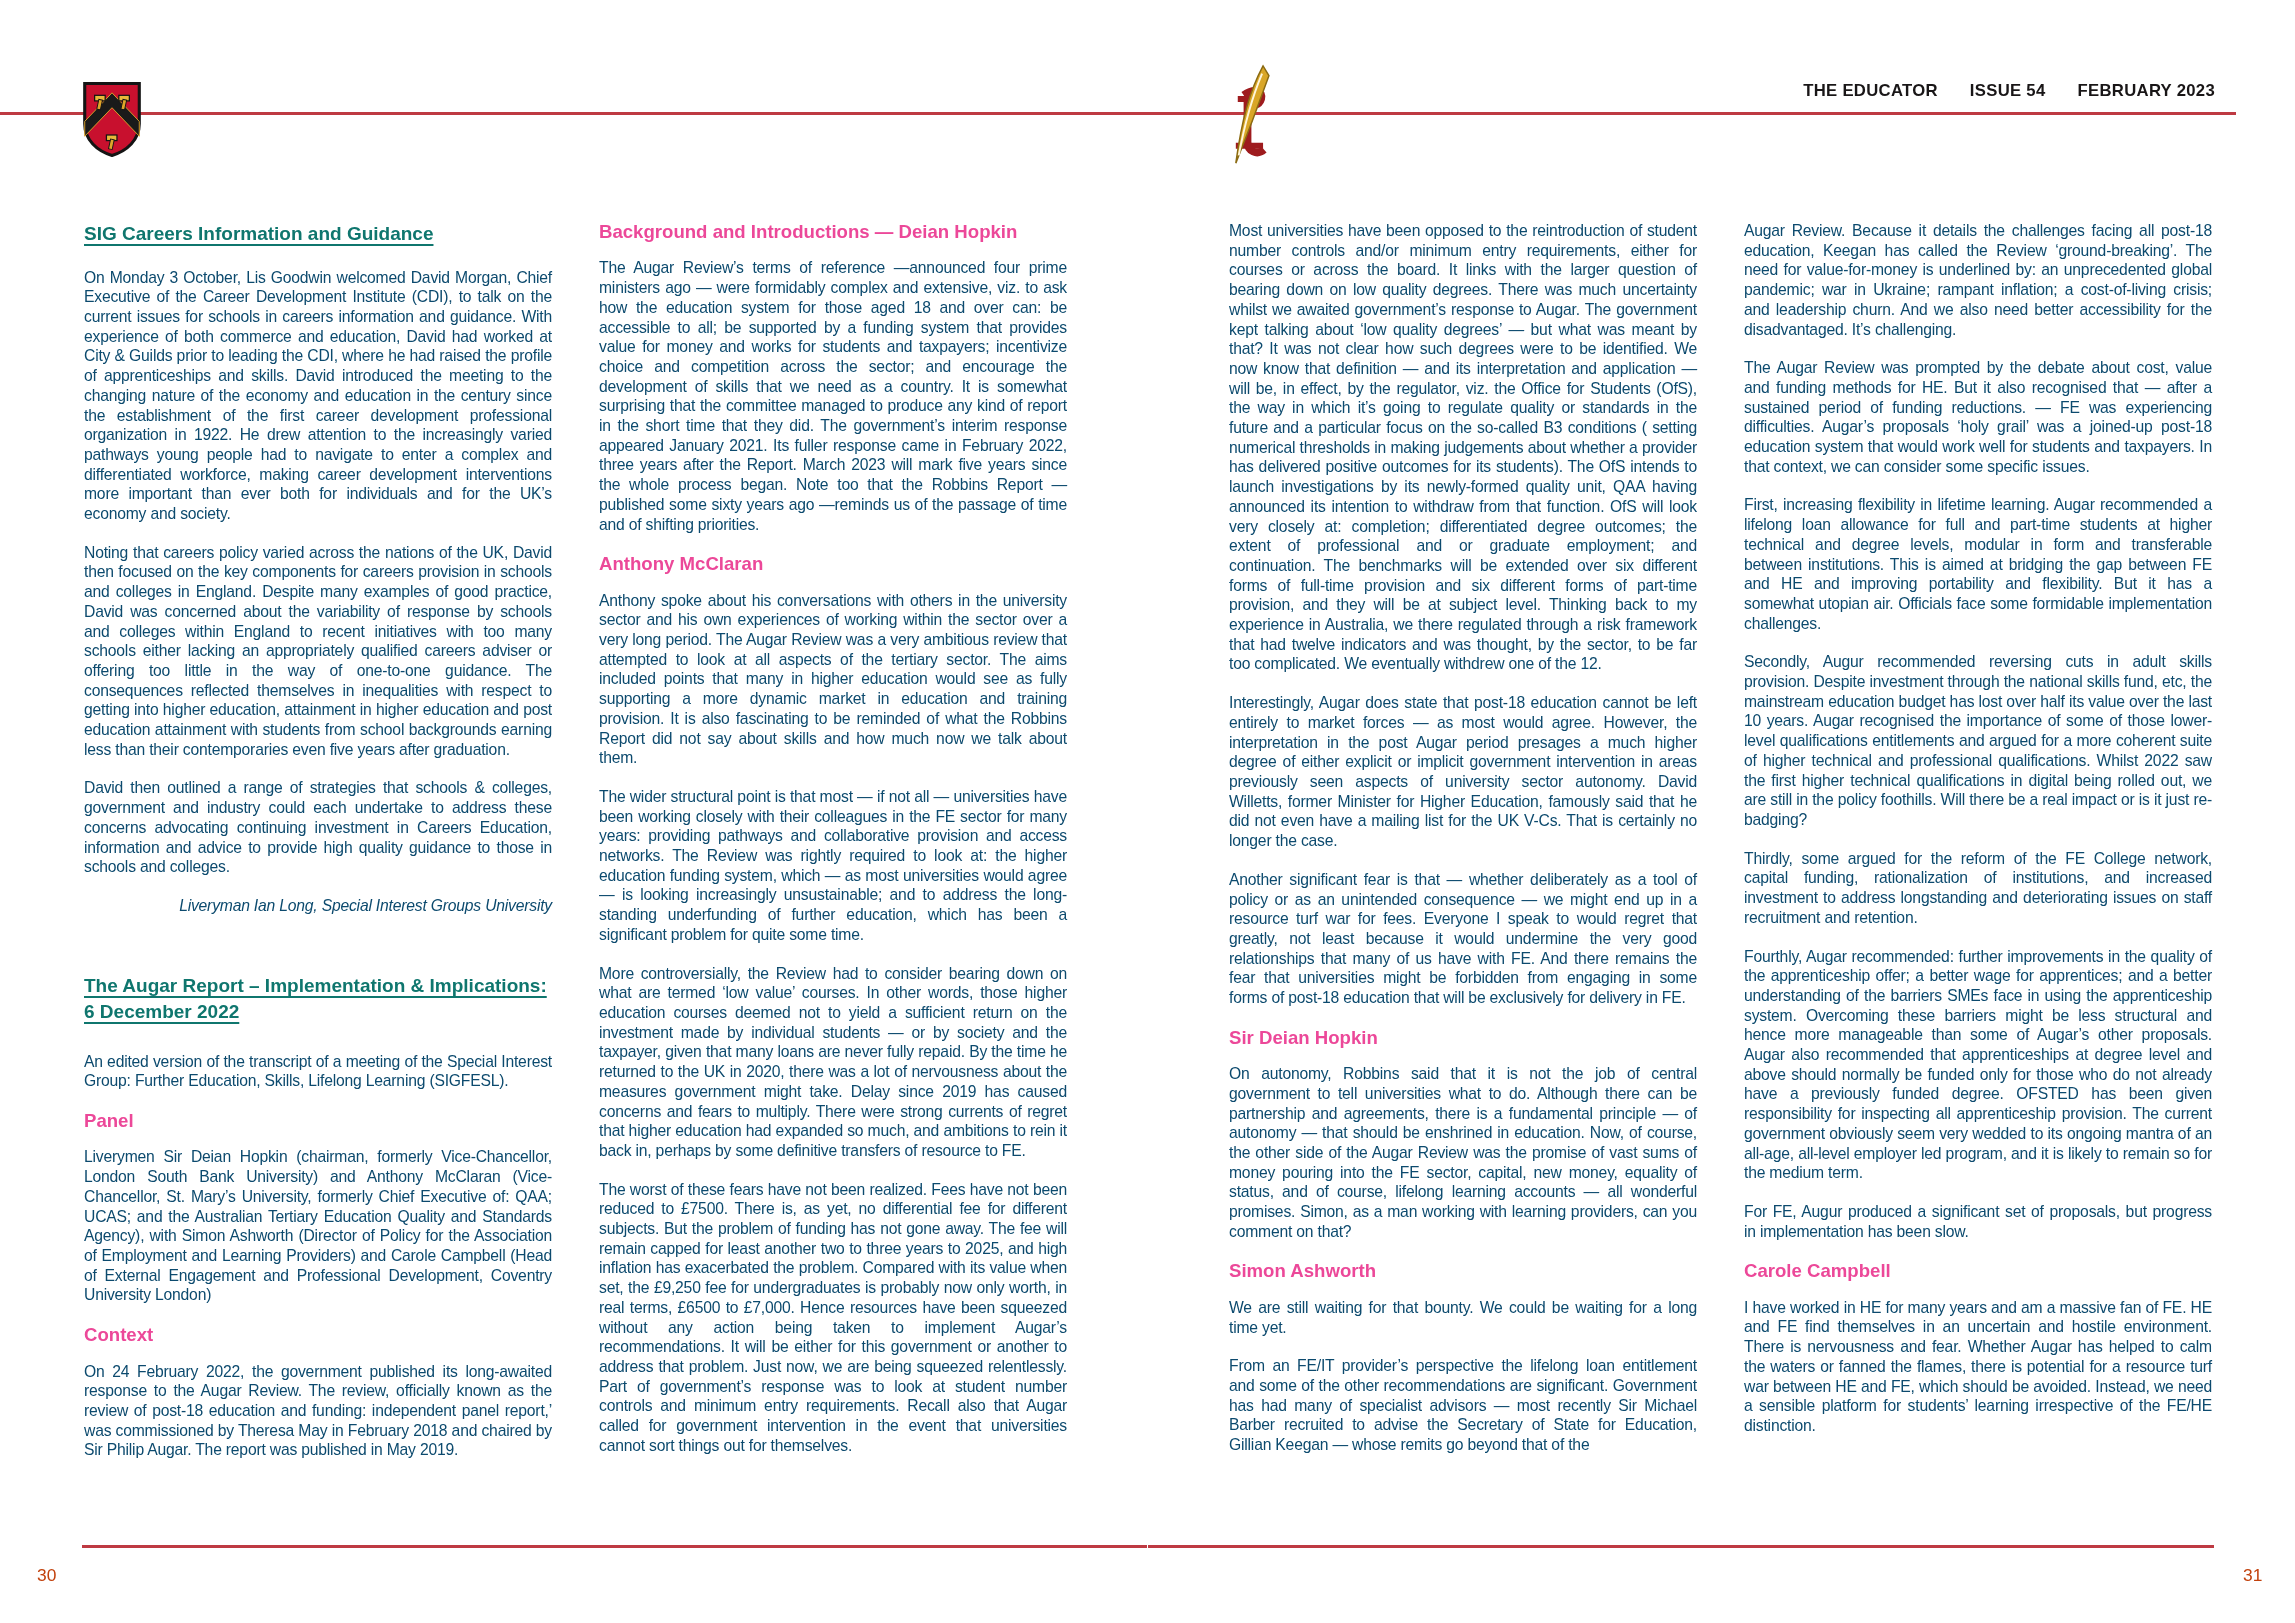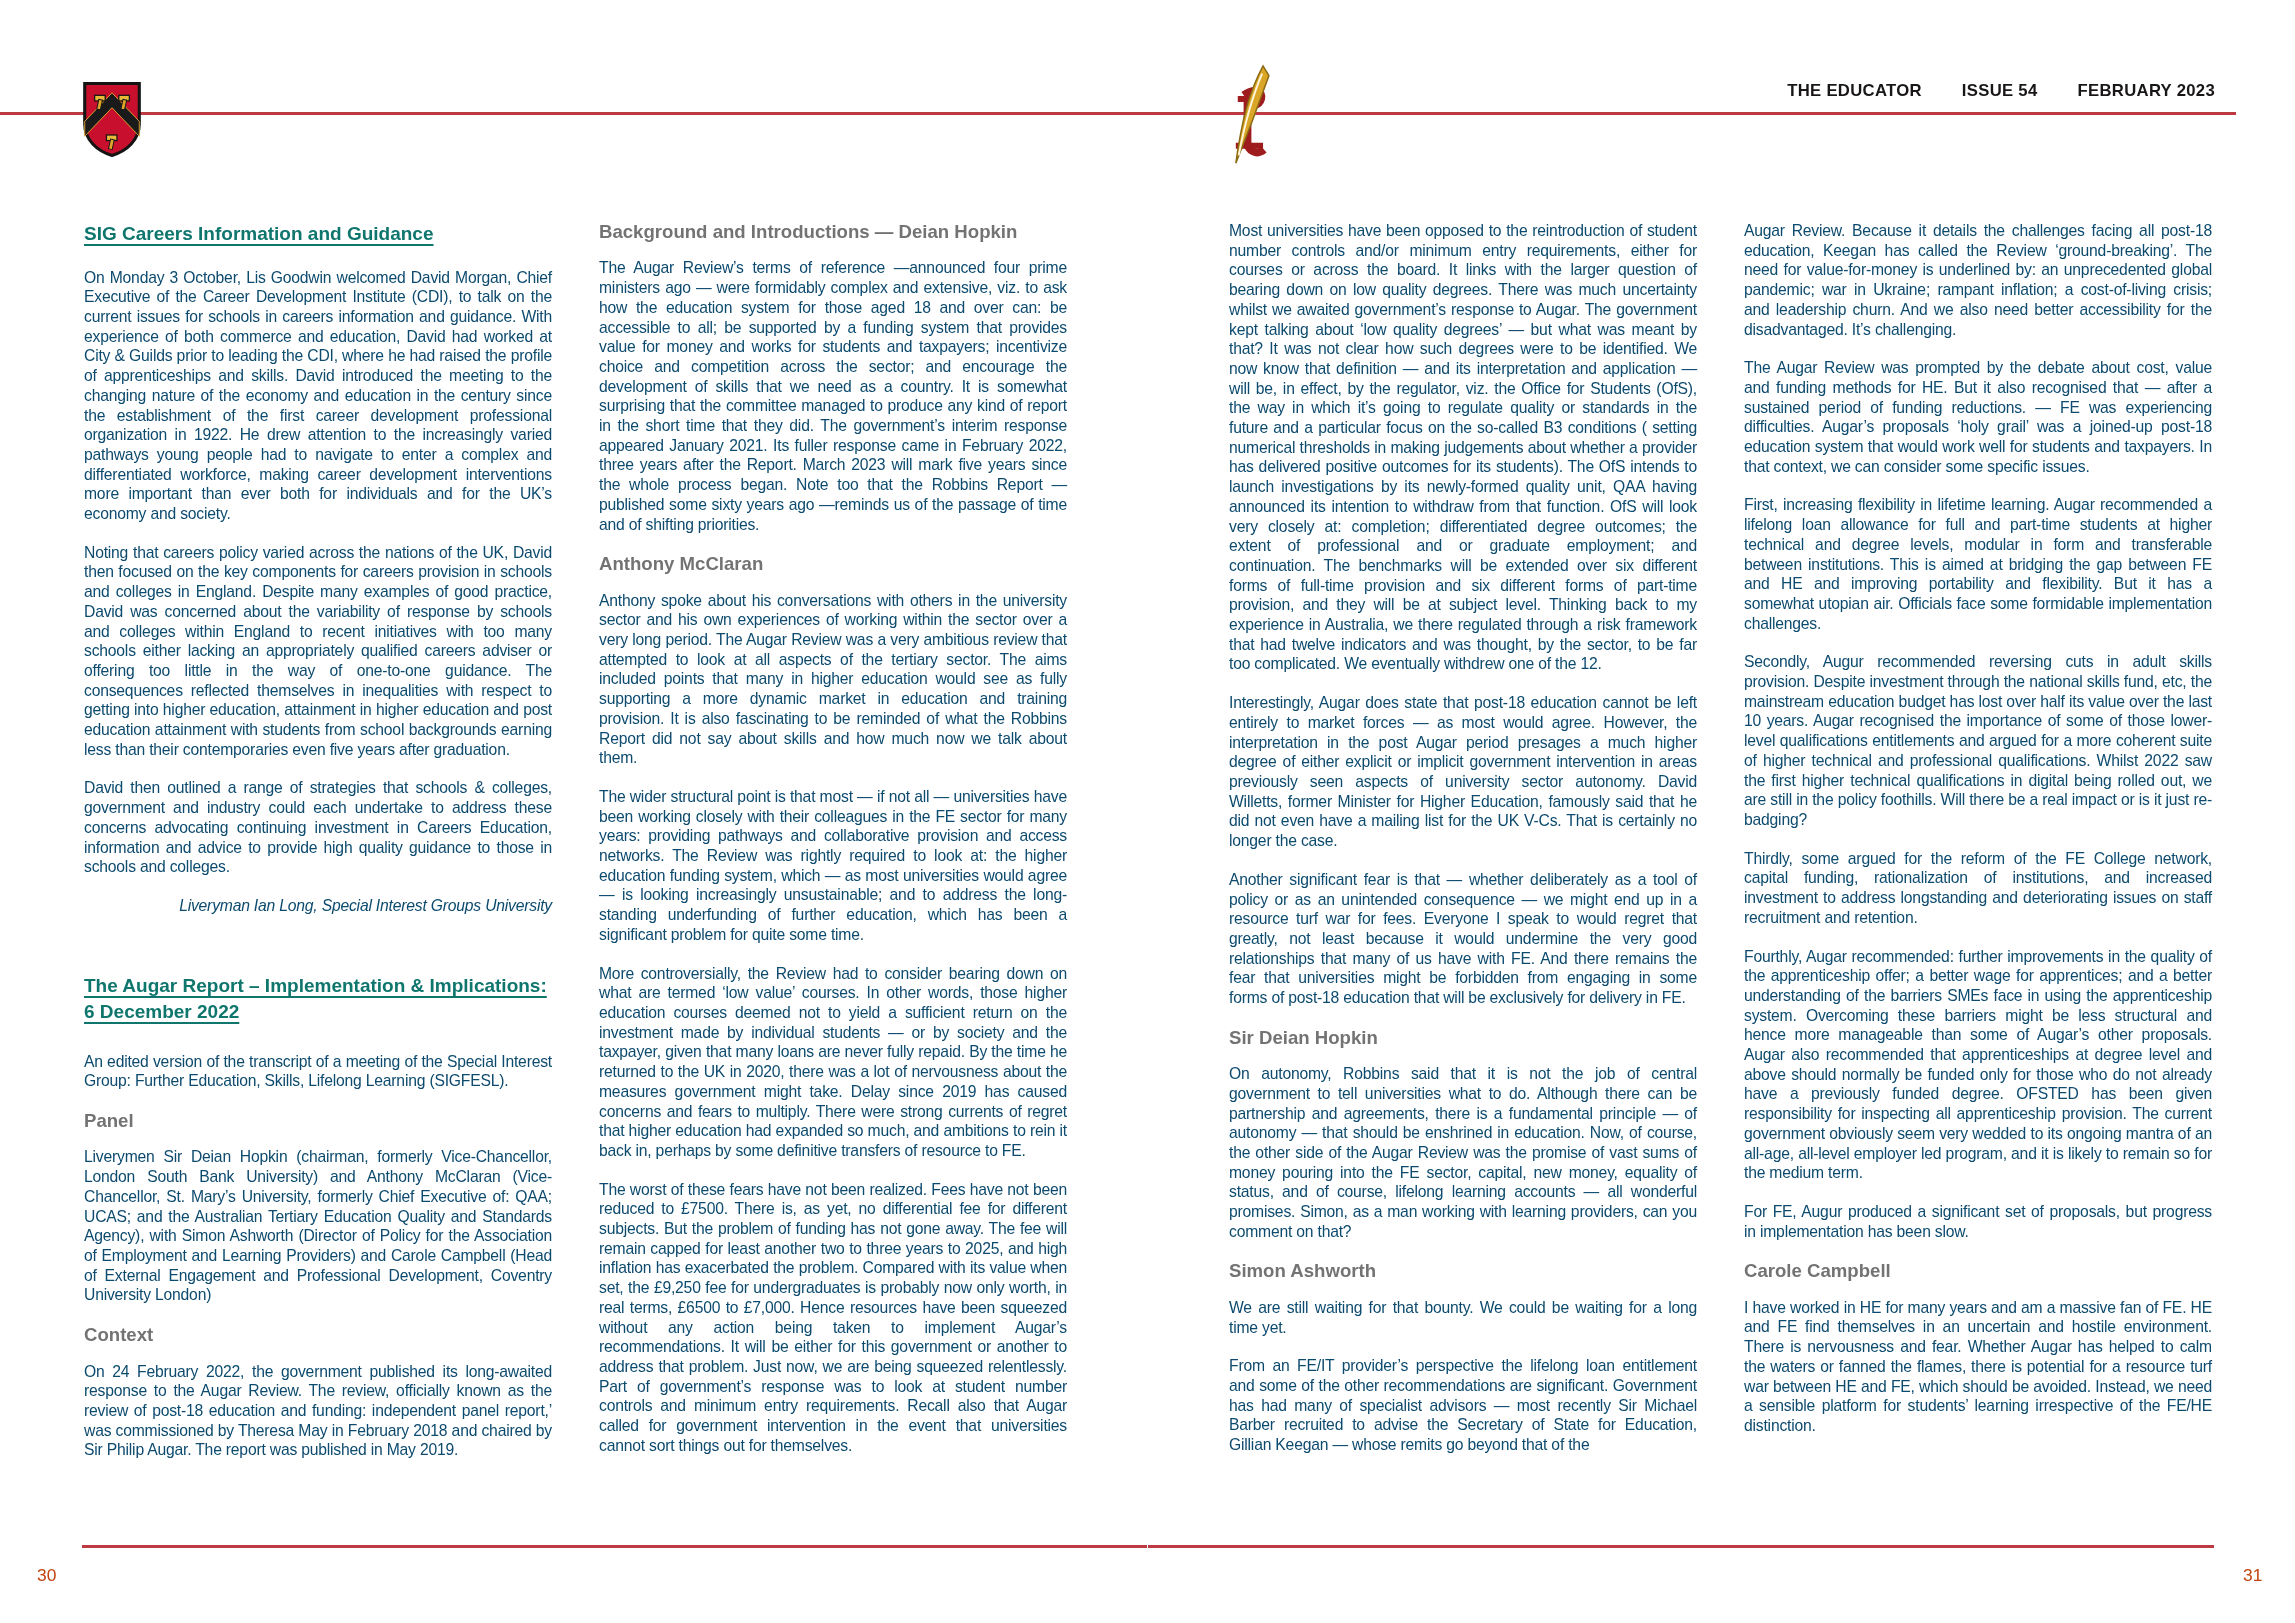--- a/index.html
+++ b/index.html
@@ -6,39 +6,39 @@
   body{
     width:2295px;height:1623px;position:relative;background:#ffffff;
     font-family:"Liberation Sans", sans-serif;overflow:hidden;
   }
   .spread{position:absolute;inset:0;}
   .rule{position:absolute;height:3.2px;background:#BE3A42;}
   .rule.top{left:0;top:112px;width:2236px;}
   .rule.bottom-left{left:82px;top:1545px;width:1065px;}
   .rule.bottom-right{left:1148px;top:1545px;width:1066px;}
   .masthead{
-    position:absolute;top:81px;right:80px;display:flex;gap:40px;
+    position:absolute;top:81px;right:80px;display:flex;gap:32px;
     font-weight:bold;font-size:16.7px;color:#191617;letter-spacing:0.3px;white-space:nowrap;
   }
   .logo{position:absolute;}
   .logo.shield{left:81px;top:81px;width:62px;height:77px;}
   .logo.quill{left:1218px;top:64px;width:59px;height:107px;}
   .col{position:absolute;top:221px;width:468px;}
   .col p{
     font-size:15.7px;line-height:19.7px;letter-spacing:-0.2px;
     color:#0c4a6e;text-align:justify;margin:0 0 19px 0;
   }
   .bh{ 
     font-size:19px;font-weight:bold;color:#0f766e;margin:0 0 20.6px 0;line-height:26px;
     text-decoration:underline;text-decoration-thickness:1.6px;text-underline-offset:3.9px;
   }
   .bh span{display:block;}
   .bh.section{margin-top:57px;margin-bottom:27px;}
   .rh{ 
-    font-size:18.6px;font-weight:bold;color:#737373;margin:13px 0 15.4px 0;line-height:22px;
+    font-size:18.6px;font-weight:bold;color:#ec4899;margin:13px 0 15.4px 0;line-height:22px;
   }
   .rh.first{margin-top:0;}
   .byline{
     font-style:italic;text-align:right !important;margin-bottom:16.7px !important;
   }
   .pageno{position:absolute;top:1565px;font-size:17.4px;color:#c2410c;}
   .pageno.left{left:37px;}
   .pageno.right{left:2243px;}
 </style>
 </head>

